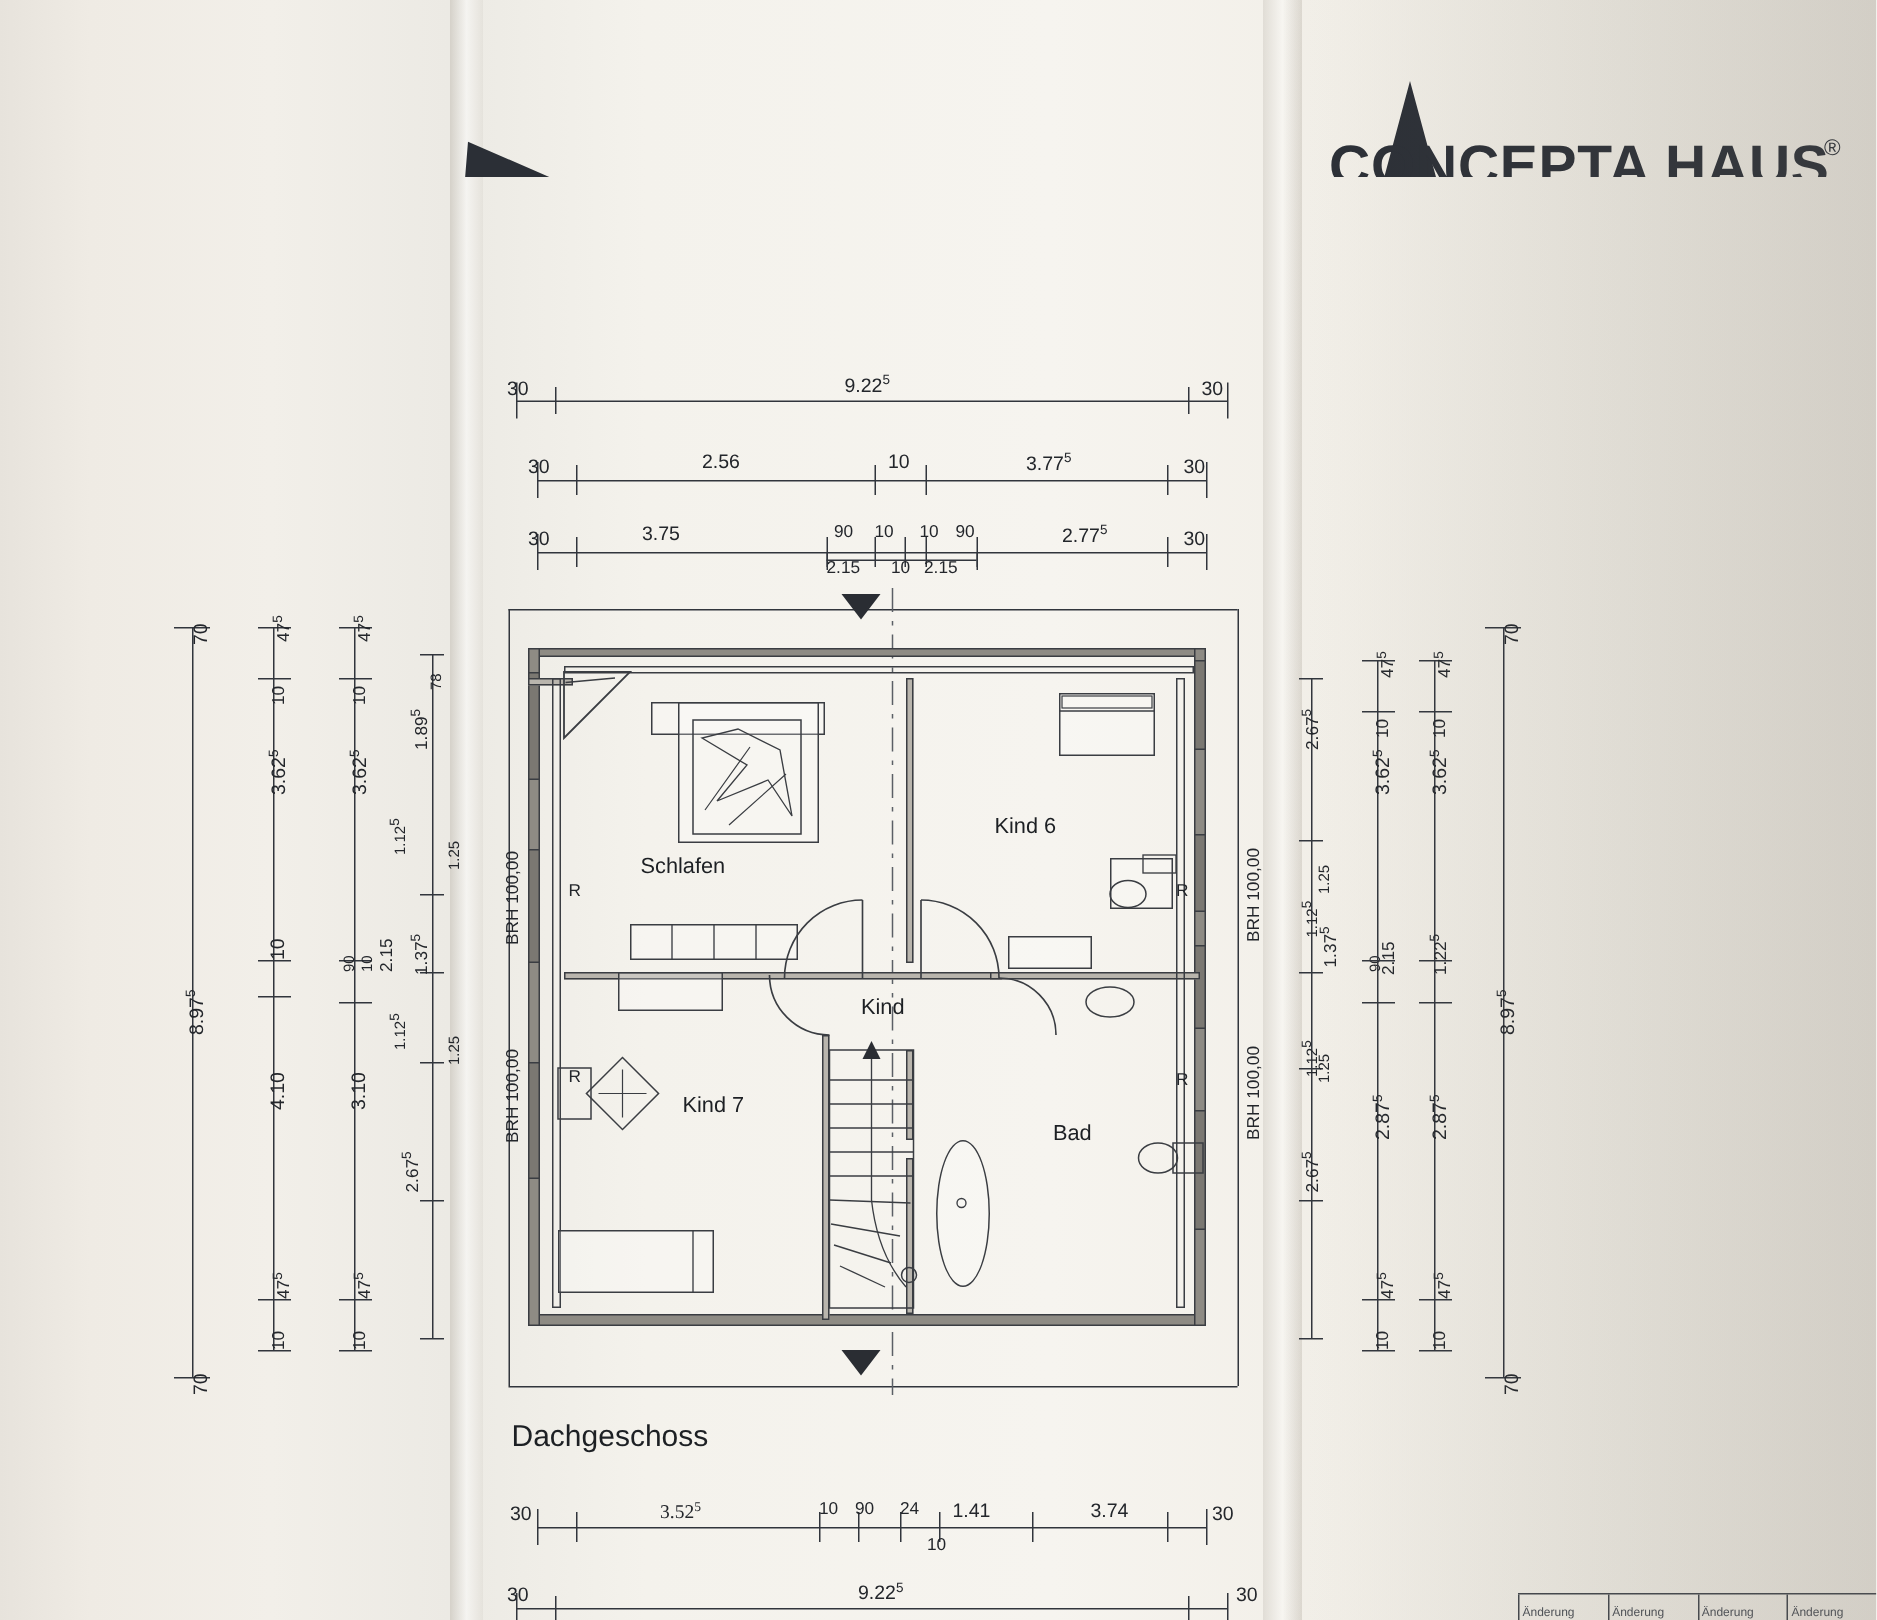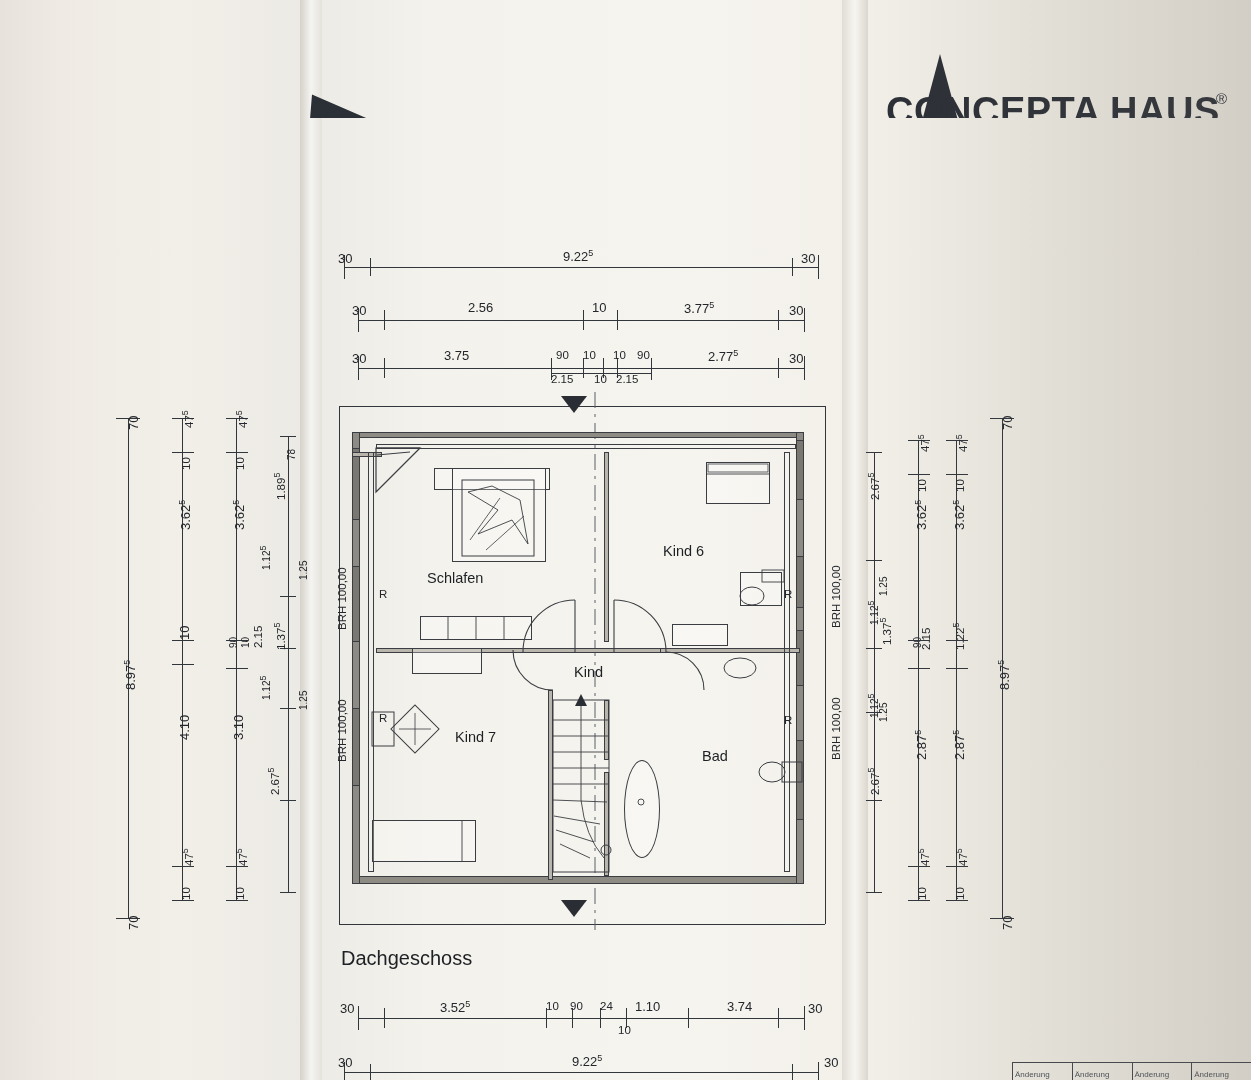--- a/index.html
+++ b/index.html
@@ -228,21 +228,21 @@
     <div class="ln v" style="left:358px; top:356px; height:24px;"></div>
     <div class="ln v" style="left:384px; top:358px; height:20px;"></div>
     <div class="ln v" style="left:551px; top:358px; height:20px;"></div>
     <div class="ln v" style="left:583px; top:358px; height:20px;"></div>
     <div class="ln v" style="left:603px; top:358px; height:20px;"></div>
     <div class="ln v" style="left:617px; top:358px; height:20px;"></div>
     <div class="ln v" style="left:651px; top:358px; height:20px;"></div>
     <div class="ln v" style="left:778px; top:358px; height:20px;"></div>
     <div class="ln v" style="left:804px; top:356px; height:24px;"></div>
     <div class="txt" style="left:352px; top:351px;">30</div>
-    <div class="txt" style="left:444px; top:348px;">3.75</div>
+    <div class="txt" style="left:428px; top:348px;">3.75</div>
     <div class="txt sm" style="left:556px; top:349px;">90</div>
     <div class="txt sm" style="left:583px; top:349px;">10</div>
     <div class="txt sm" style="left:613px; top:349px;">10</div>
     <div class="txt sm" style="left:637px; top:349px;">90</div>
     <div class="txt" style="left:708px; top:348px;"><span>2.77</span><span class="sup">5</span></div>
     <div class="txt" style="left:789px; top:351px;">30</div>
 
     <div class="ln h" style="left:551px; top:373px; width:100px;"></div>
     <div class="ln v" style="left:551px; top:368px; height:12px;"></div>
     <div class="ln v" style="left:651px; top:368px; height:12px;"></div>
@@ -498,25 +498,25 @@
     <div class="ln v" style="left:358px; top:1006px; height:24px;"></div>
     <div class="ln v" style="left:384px; top:1008px; height:20px;"></div>
     <div class="ln v" style="left:546px; top:1008px; height:20px;"></div>
     <div class="ln v" style="left:572px; top:1008px; height:20px;"></div>
     <div class="ln v" style="left:600px; top:1008px; height:20px;"></div>
     <div class="ln v" style="left:626px; top:1008px; height:20px;"></div>
     <div class="ln v" style="left:688px; top:1008px; height:20px;"></div>
     <div class="ln v" style="left:778px; top:1008px; height:20px;"></div>
     <div class="ln v" style="left:804px; top:1006px; height:24px;"></div>
     <div class="txt" style="left:340px; top:1001px;">30</div>
-    <div class="txt" style="left:440px; top:999px;"><span>3.52</span><span class="sup">5</span></div>
+    <div class="txt" style="left:440px; top:999px;font-family:Liberation Serif, serif;"><span>3.52</span><span class="sup">5</span></div>
     <div class="txt sm" style="left:546px; top:1000px;">10</div>
     <div class="txt sm" style="left:570px; top:1000px;">90</div>
     <div class="txt sm" style="left:600px; top:1000px;">24</div>
-    <div class="txt" style="left:635px; top:999px;">1.10</div>
+    <div class="txt" style="left:635px; top:999px;">1.41</div>
     <div class="txt" style="left:727px; top:999px;">3.74</div>
     <div class="txt" style="left:808px; top:1001px;">30</div>
     <div class="txt sm" style="left:618px; top:1024px;">10</div>
 
     <div class="ln h" style="left:344px; top:1072px; width:474px;"></div>
     <div class="ln v" style="left:344px; top:1062px; height:22px;"></div>
     <div class="ln v" style="left:370px; top:1064px; height:18px;"></div>
     <div class="ln v" style="left:792px; top:1064px; height:18px;"></div>
     <div class="ln v" style="left:818px; top:1062px; height:22px;"></div>
     <div class="txt" style="left:338px; top:1055px;">30</div>

